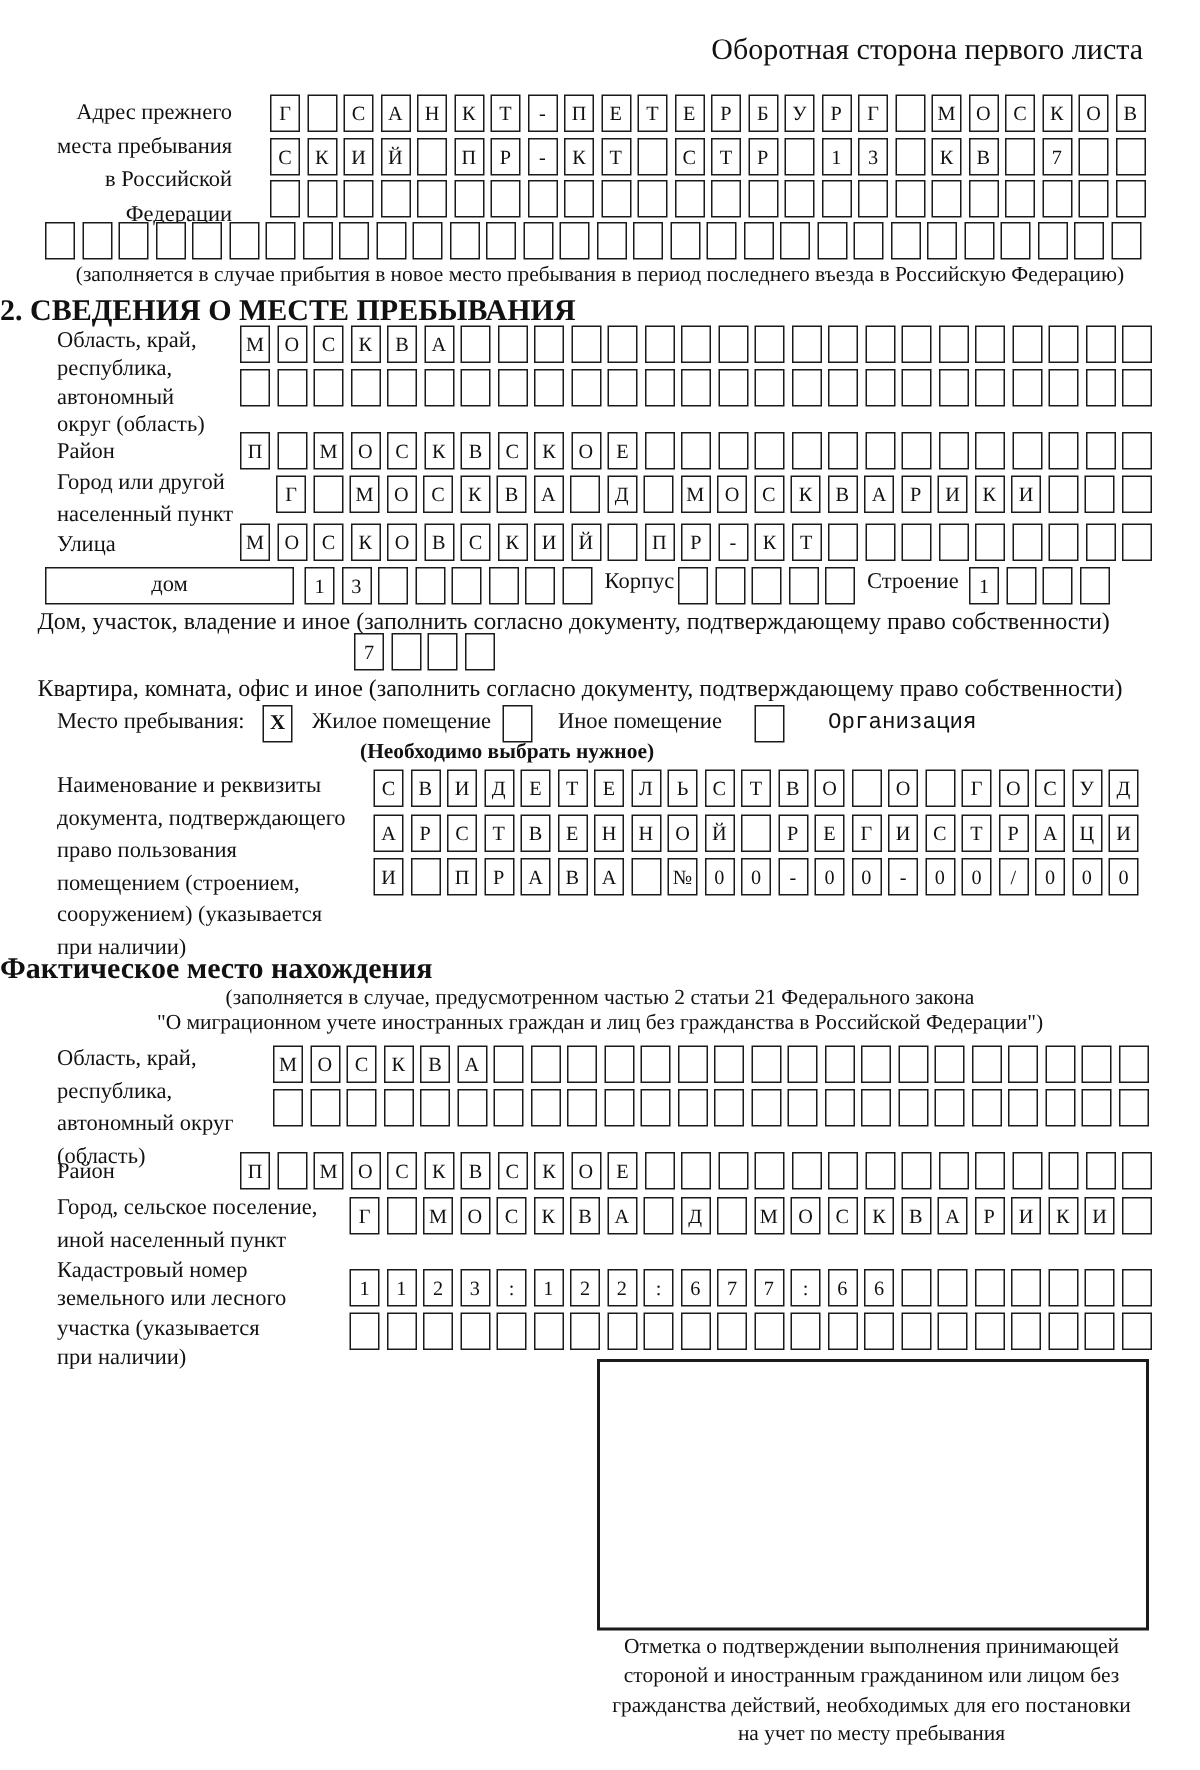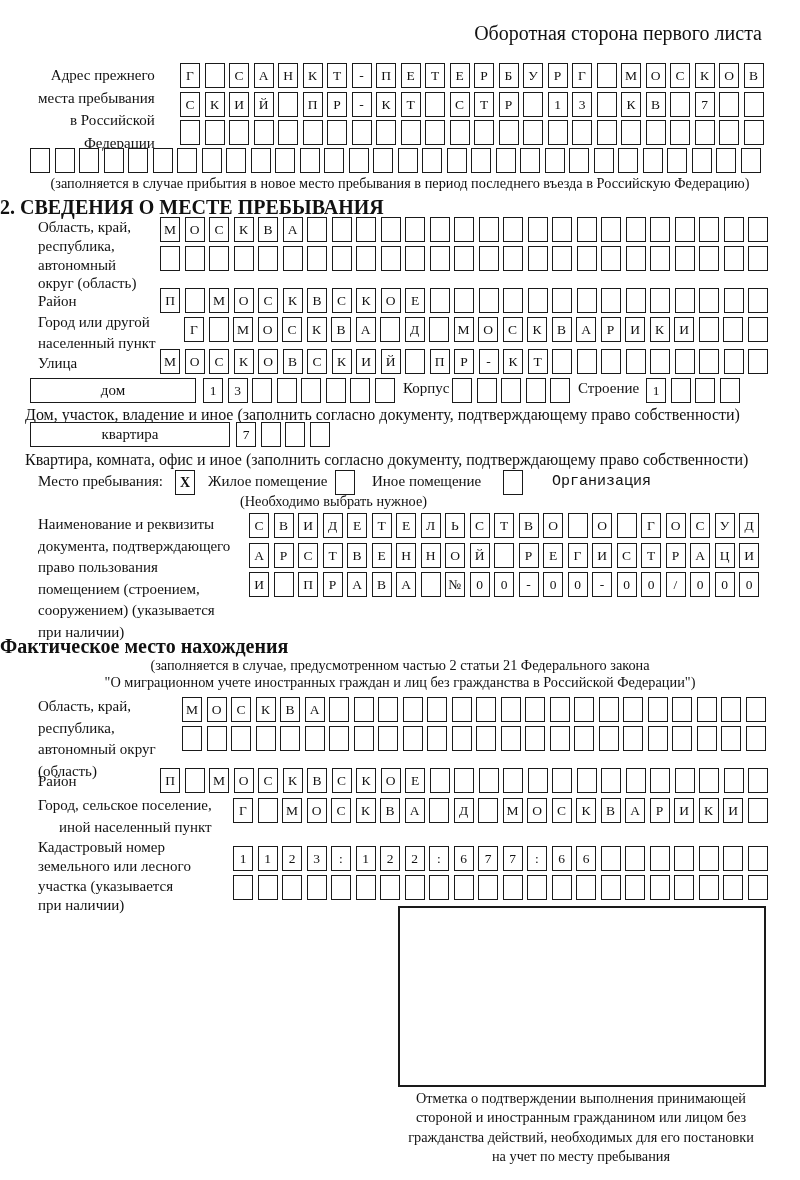--- a/index.html
+++ b/index.html
@@ -314,37 +314,36 @@
     </div>
   <div class="inlab" style="left:578px;top:380px;">Строение</div>
   <div class="crow" style="left:646px;top:378px;">
       <span class="cell">1</span>
       <span class="cell"></span>
       <span class="cell"></span>
       <span class="cell"></span>
     </div>
   <div class="note" style="left:25px;top:406px;">Дом, участок, владение и иное (заполнить согласно документу, подтверждающему право собственности)</div>
 
-  <div class="fbox" style="left:30px;top:422px;width:200px;">квартира</div>
   <div class="crow" style="left:236px;top:422px;">
       <span class="cell">7</span>
       <span class="cell"></span>
       <span class="cell"></span>
       <span class="cell"></span>
     </div>
   <div class="note" style="left:25px;top:451px;">Квартира, комната, офис и иное (заполнить согласно документу, подтверждающему право собственности)</div>
 
   <div class="inlab" style="left:38px;top:473px;">Место пребывания:</div>
   <div class="cbox" style="left:175px;top:470px;">X</div>
   <div class="inlab" style="left:208px;top:473px;">Жилое помещение</div>
   <div class="cbox" style="left:335px;top:470px;"></div>
   <div class="inlab" style="left:372px;top:473px;">Иное помещение</div>
   <div class="cbox" style="left:503px;top:470px;"></div>
   <div class="inlab" style="left:552px;top:473px;font-family:Liberation Mono, monospace;">Организация</div>
-  <div class="abs" style="left:240px;top:493px;font-size:14.3px;">(Необходимо выбрать нужное)</div>
+  <div class="abs" style="left:240px;top:493px;font-size:14.3px;font-weight:bold;">(Необходимо выбрать нужное)</div>
 
   <div class="lbl" style="left:38px;top:514px;line-height:21.5px;">Наименование и реквизиты
 документа, подтверждающего
 право пользования
 помещением (строением,
 сооружением) (указывается
 при наличии)</div>
   <div class="crow" style="left:249px;top:513px;">
       <span class="cell">С</span>
       <span class="cell">В</span>
@@ -498,21 +497,21 @@
       <span class="cell"></span>
       <span class="cell"></span>
       <span class="cell"></span>
       <span class="cell"></span>
       <span class="cell"></span>
       <span class="cell"></span>
       <span class="cell"></span>
       <span class="cell"></span>
     </div>
 
-  <div class="lbl" style="left:38px;top:795px;line-height:21.5px;text-align:right;">Город, сельское поселение,
+  <div class="lbl" style="left:38px;top:795px;line-height:21.5px;">Город, сельское поселение,
 иной населенный пункт</div>
   <div class="crow" style="left:233px;top:798px;">
       <span class="cell">Г</span>
       <span class="cell"></span>
       <span class="cell">М</span>
       <span class="cell">О</span>
       <span class="cell">С</span>
       <span class="cell">К</span>
       <span class="cell">В</span>
       <span class="cell">А</span>

